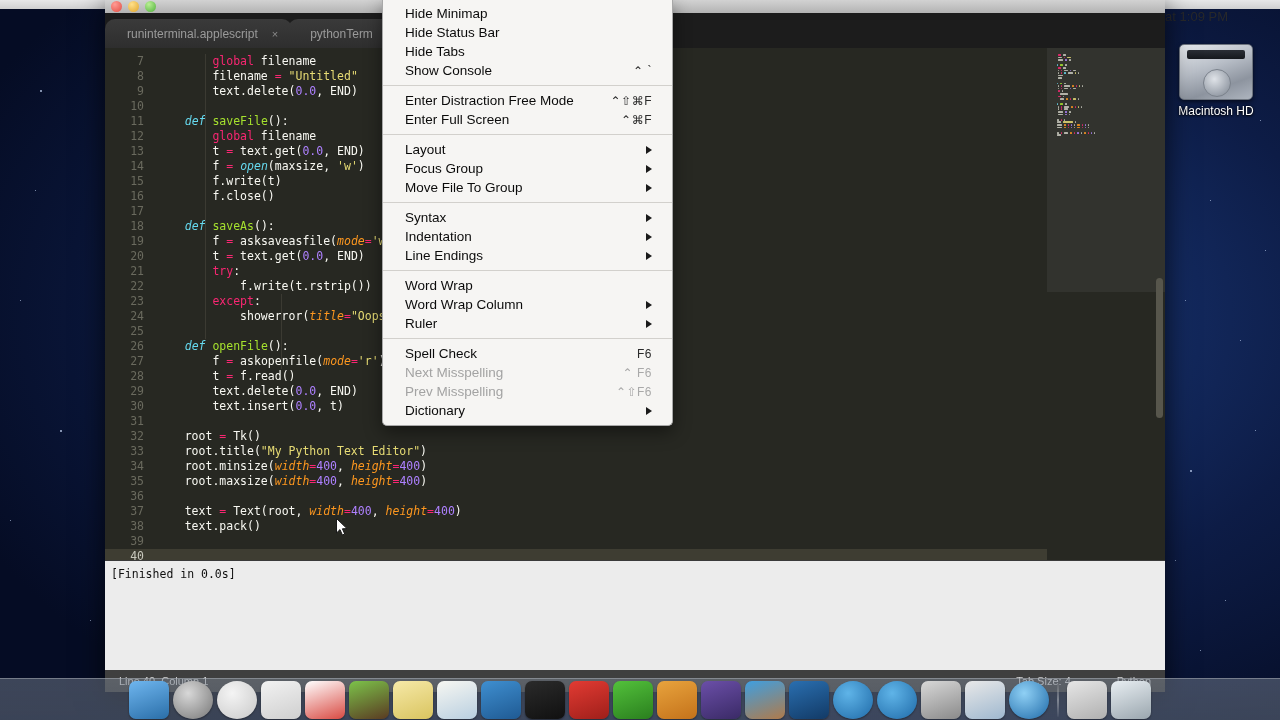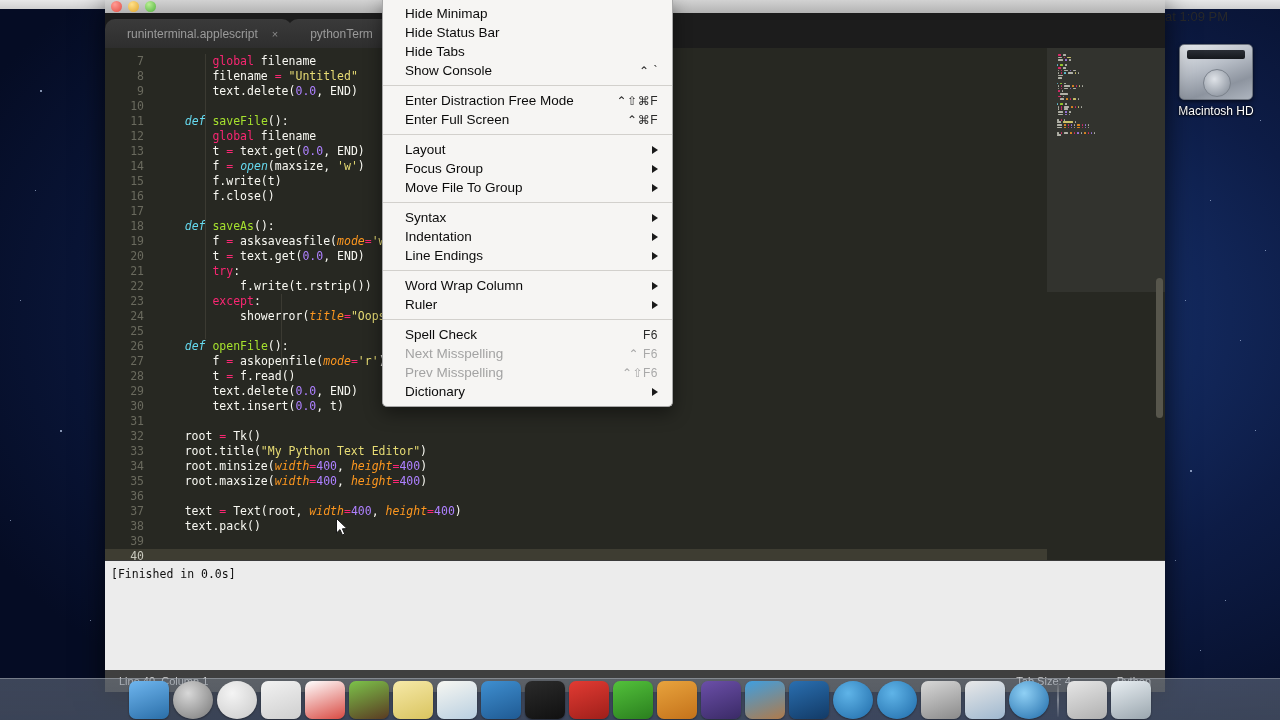--- a/index.html
+++ b/index.html
@@ -177,21 +177,21 @@
     border: 1px solid #a8a8a8;
     border-top: none;
     border-bottom-left-radius: 5px; border-bottom-right-radius: 5px;
     box-shadow: 0 6px 18px rgba(0,0,0,.45);
     padding: 4px 0 5px 0;
     font-size: 13.5px; color: #0b0b0b;
     z-index: 50;
   }
   .mi {
     height: 19px; display: flex; align-items: center;
-    padding: 0 14px 0 22px; white-space: nowrap;
+    padding: 0 20px 0 22px; white-space: nowrap;
   }
   .mi-label { flex: 1; }
   .mi.disabled .mi-label { color: #a3a3a3; }
   .mi-shortcut { font-size: 12px; color: #2a2a2a; letter-spacing: .5px; margin-left: 12px; }
   .mi.disabled .mi-shortcut { color: #a9a9a9; }
   .mi-arrow {
     width: 0; height: 0; margin-left: 12px;
     border-top: 4.5px solid transparent; border-bottom: 4.5px solid transparent;
     border-left: 6px solid #1a1a1a;
   }
@@ -593,20 +593,23 @@
     <div class="mi">
       <span class="mi-label">Indentation</span>
       <span class="mi-arrow"></span>
     </div>
     <div class="mi">
       <span class="mi-label">Line Endings</span>
       <span class="mi-arrow"></span>
     </div>
     <div class="mi-sep"></div>
     <div class="mi">
+      <span class="mi-label">Word Wrap</span>
+    </div>
+    <div class="mi">
       <span class="mi-label">Word Wrap Column</span>
       <span class="mi-arrow"></span>
     </div>
     <div class="mi">
       <span class="mi-label">Ruler</span>
       <span class="mi-arrow"></span>
     </div>
     <div class="mi-sep"></div>
     <div class="mi">
       <span class="mi-label">Spell Check</span>

